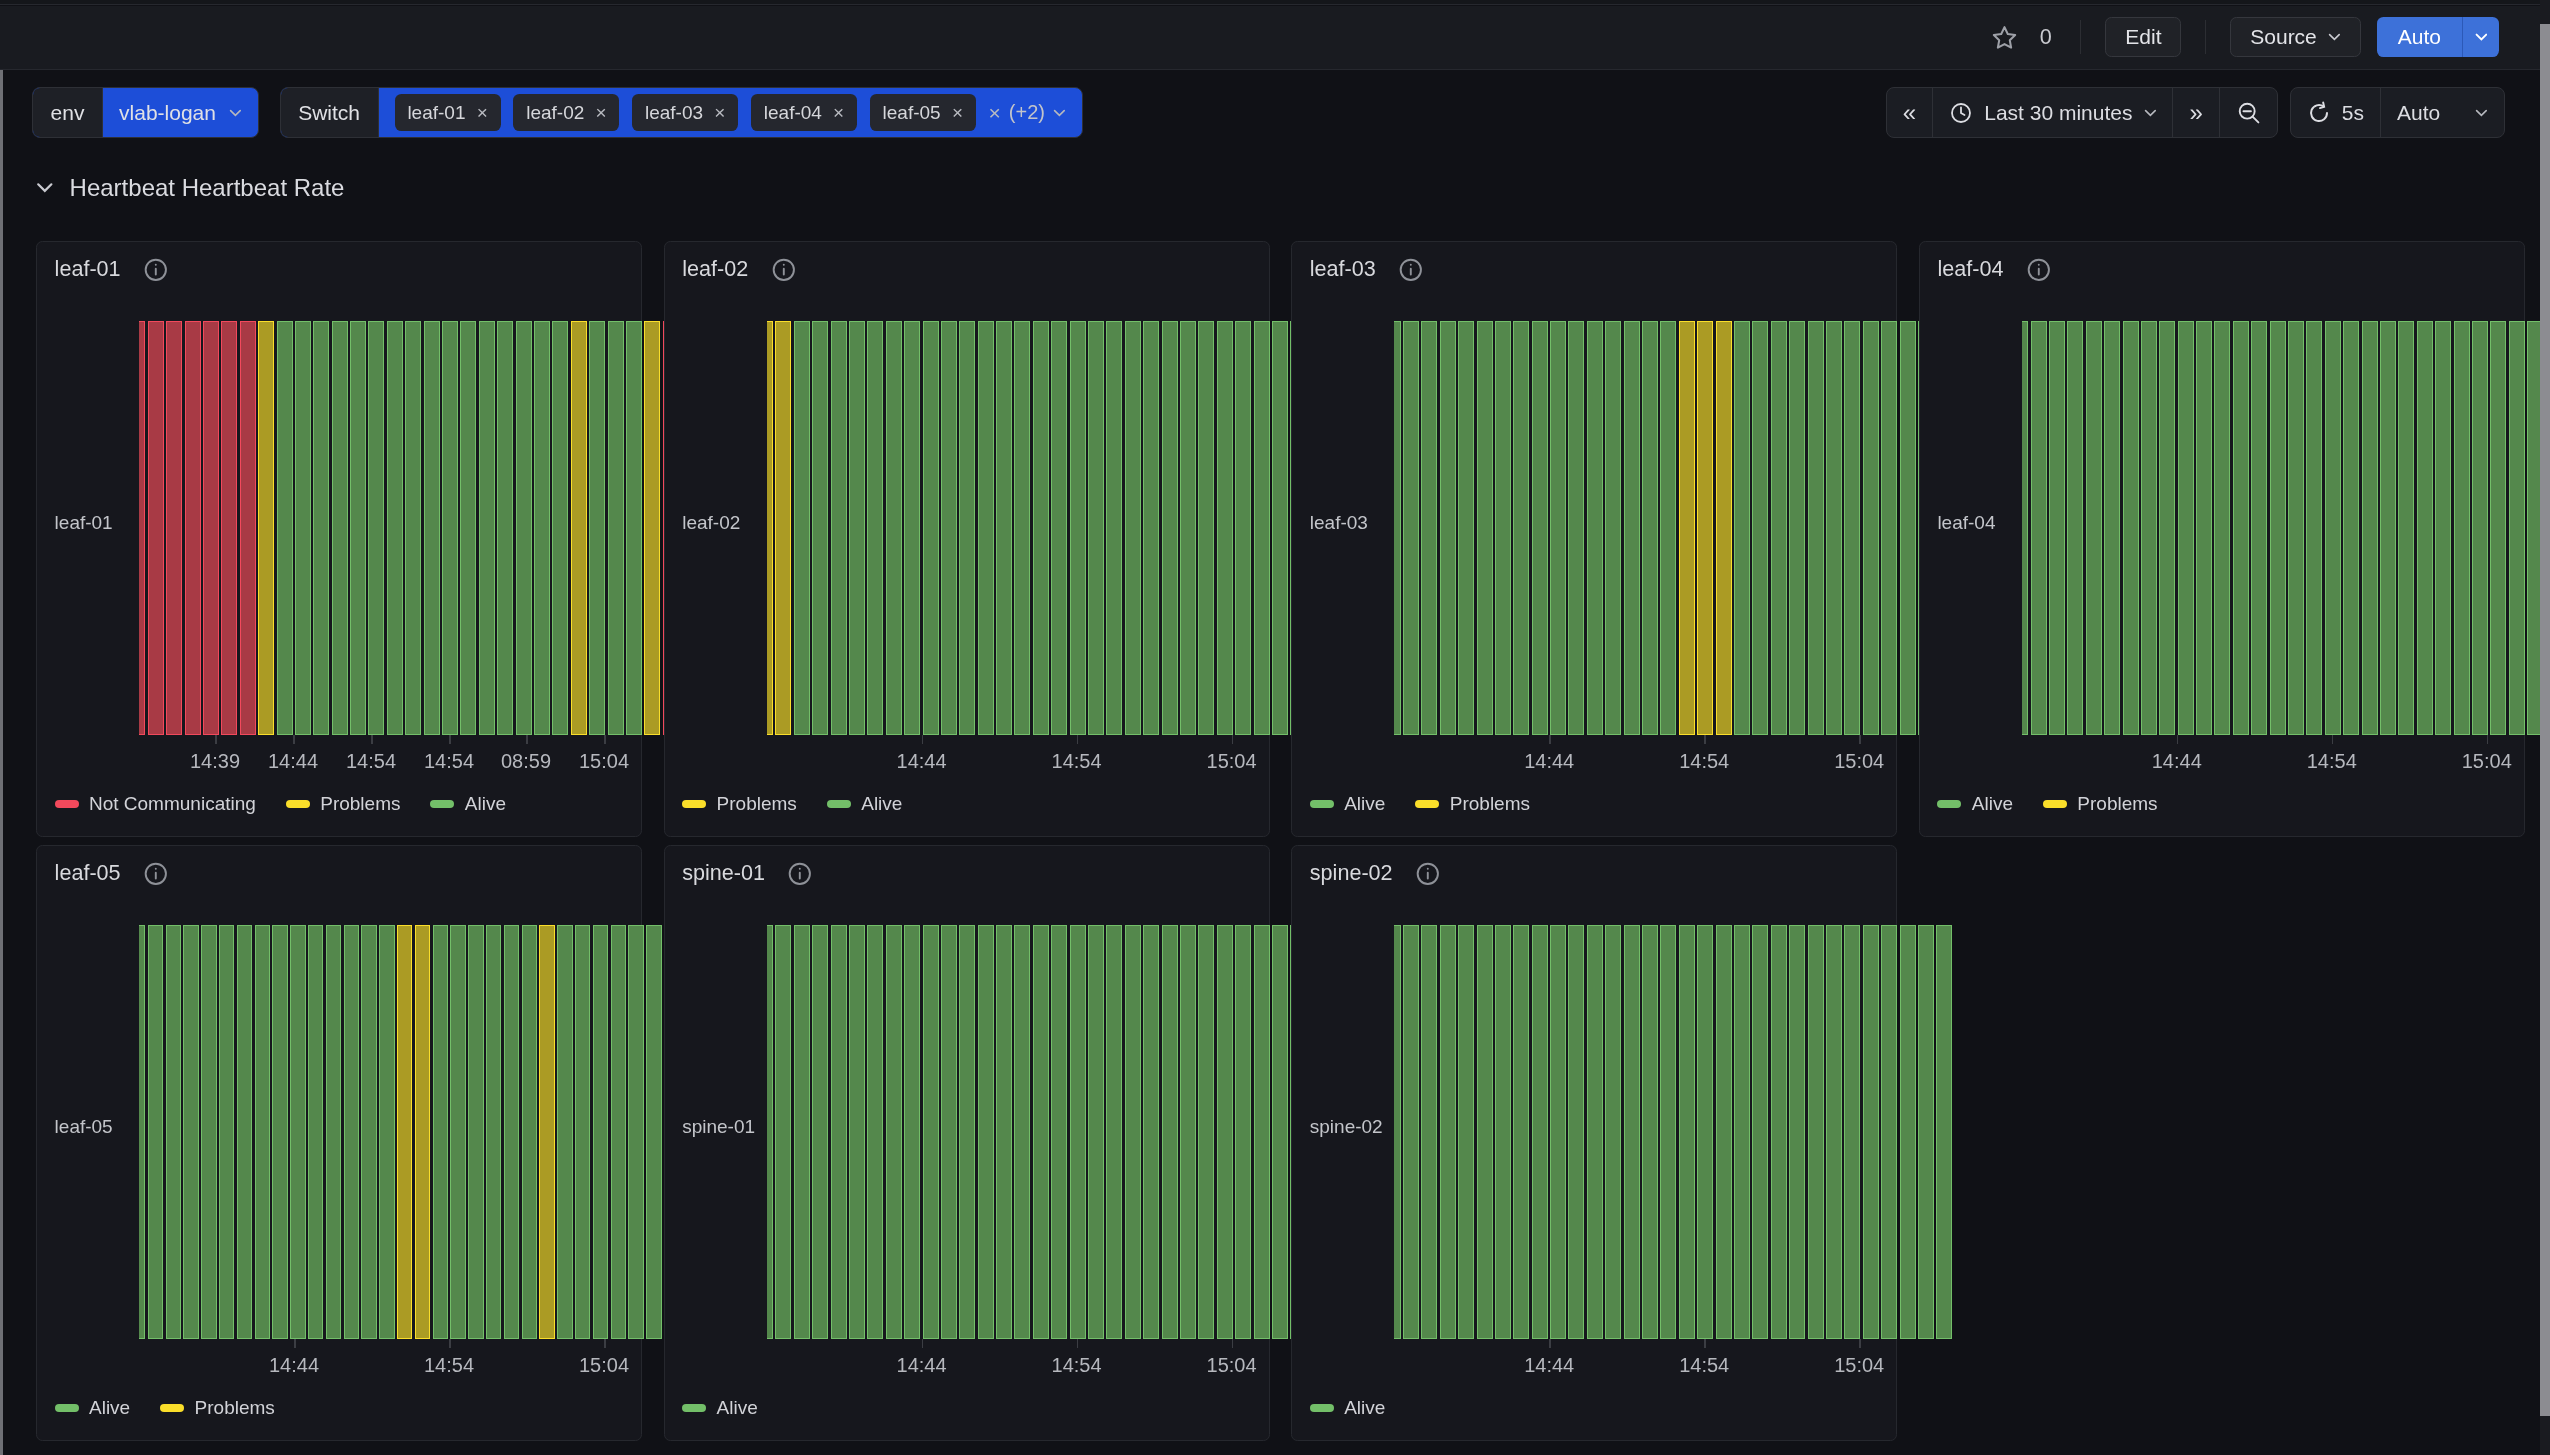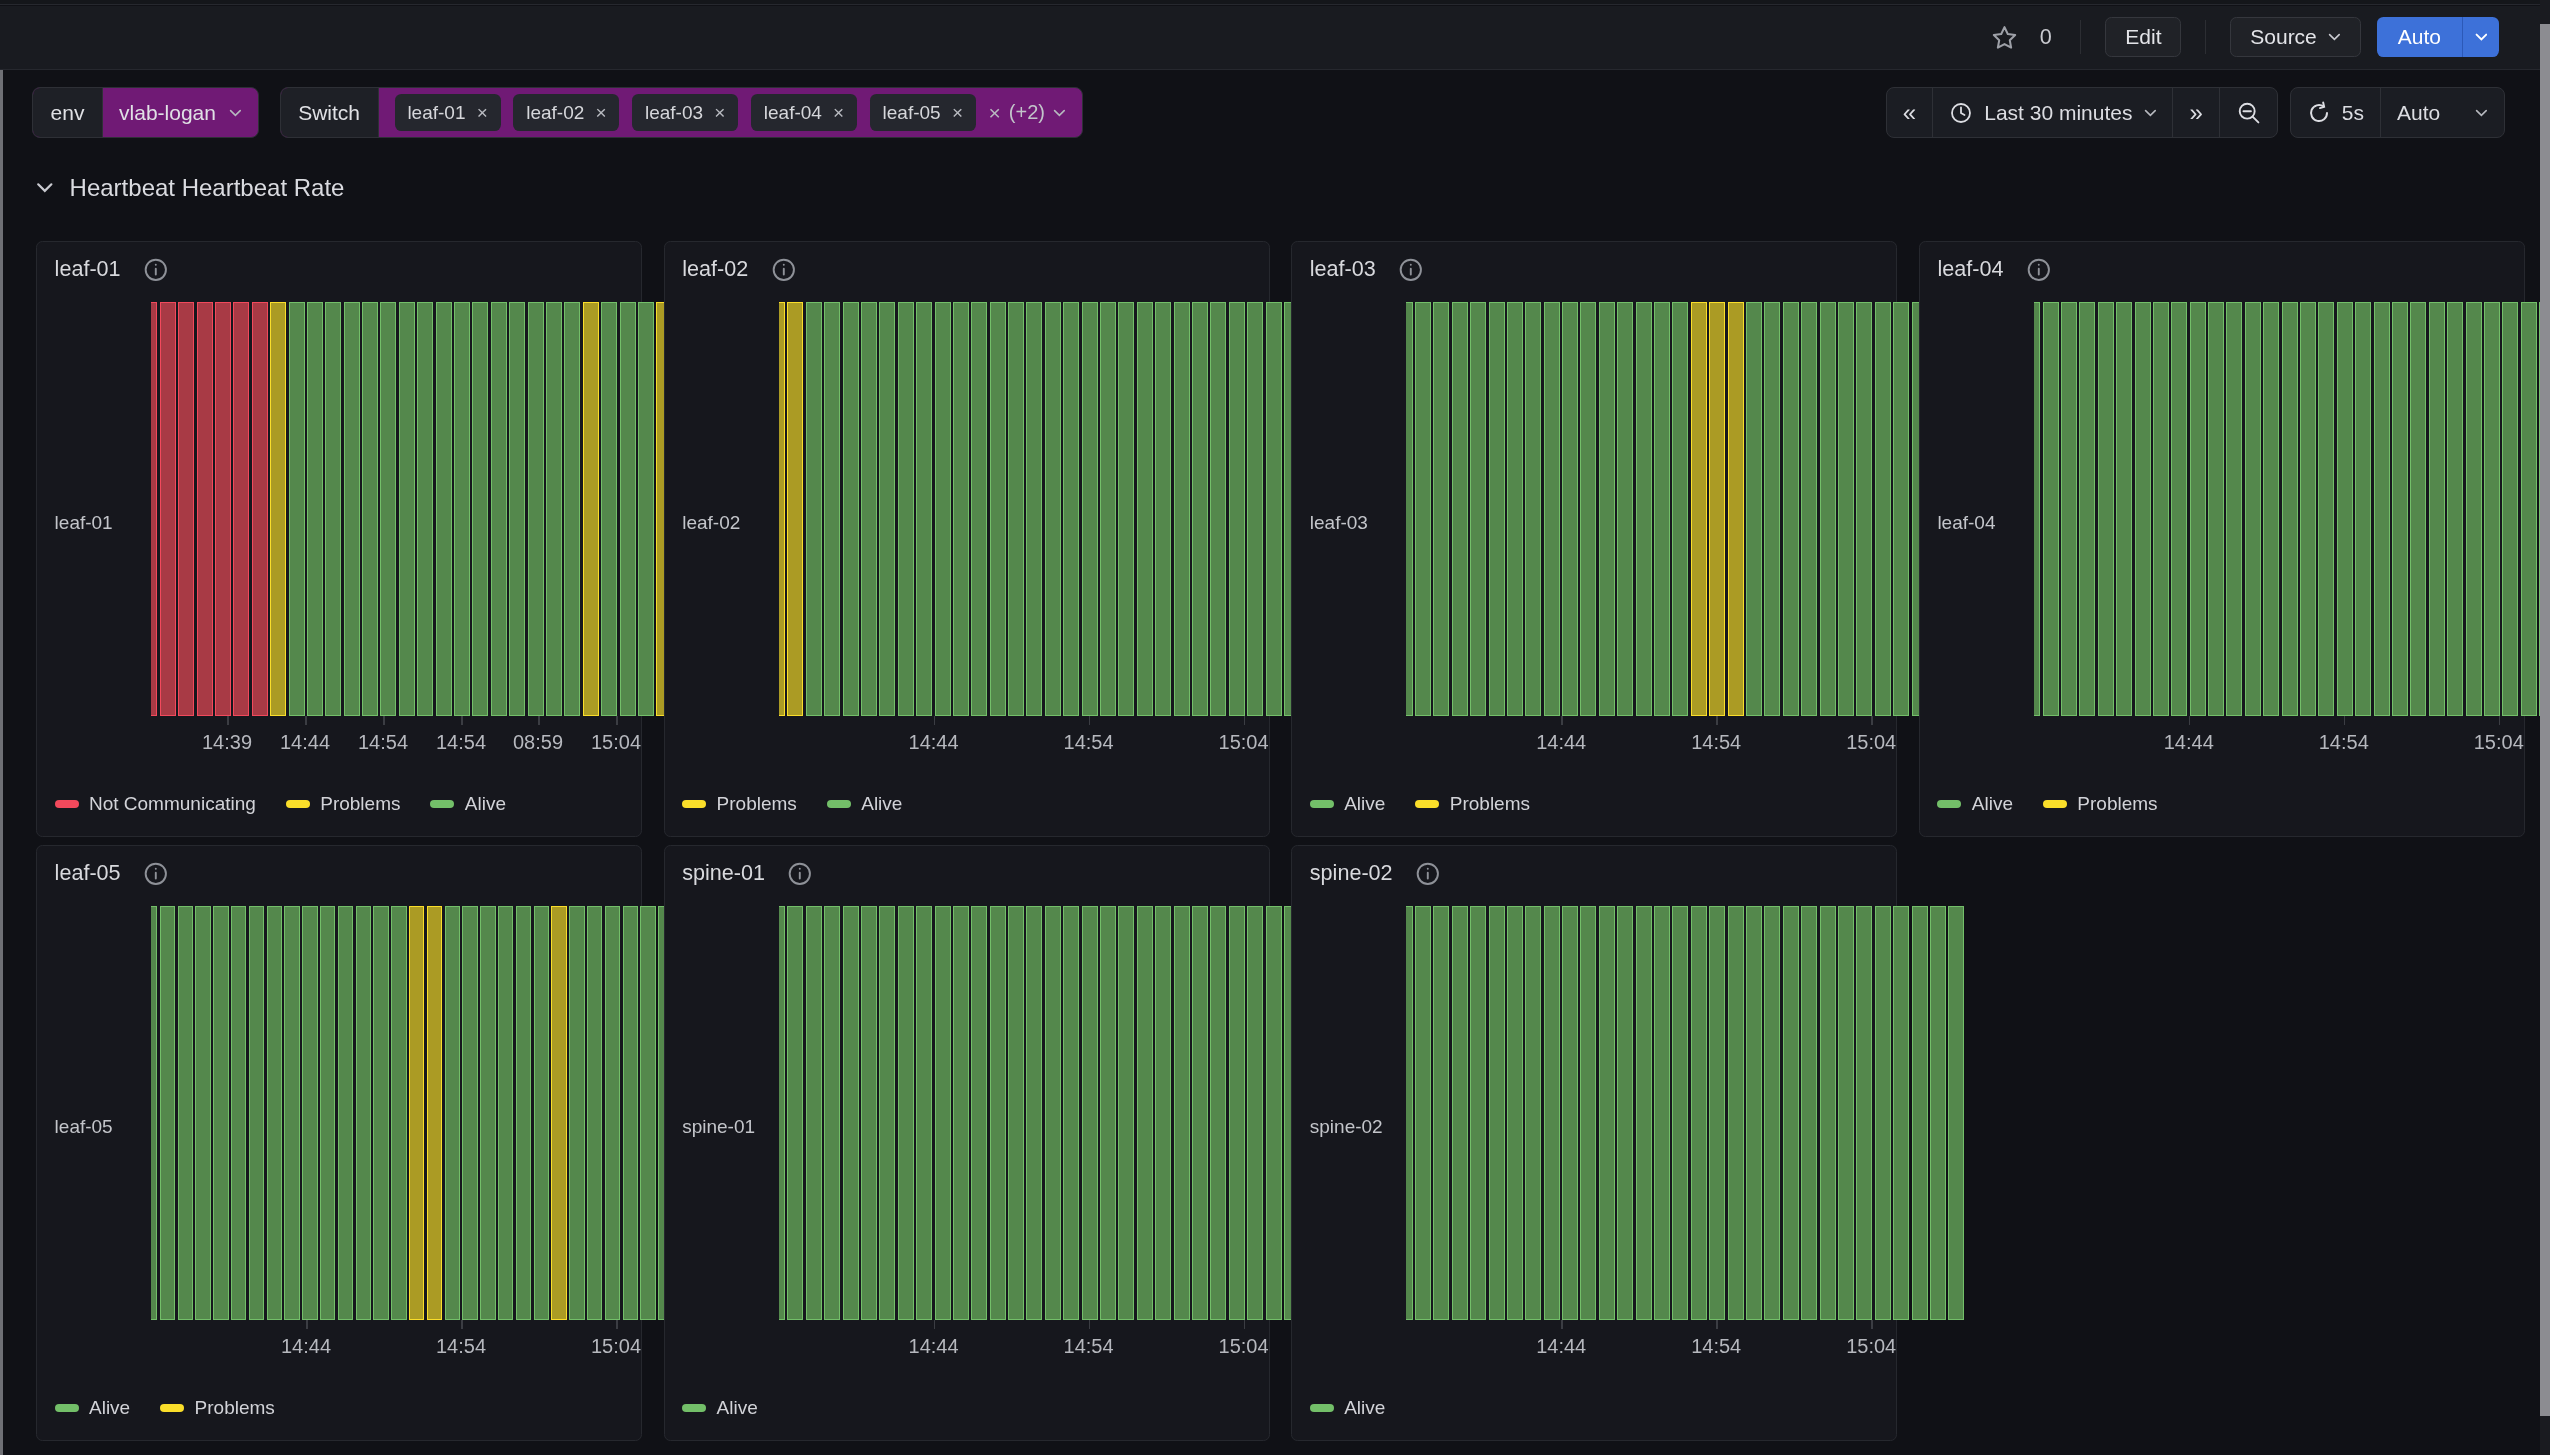--- a/index.html
+++ b/index.html
@@ -28,21 +28,21 @@
   }
   .share-split { display:flex; align-items:stretch; height:40px; border-radius:6.4px; overflow:hidden; }
   .share-main { display:flex; align-items:center; padding:0 21px; background:#3d71d9; color:#ffffff; font-size:21px; font-weight:500; cursor:pointer; }
   .share-caret { display:flex; align-items:center; justify-content:center; width:37px; background:#3d71d9; border-left:1.6px solid #2c59b8; color:#fff; cursor:pointer; }
   .caret { display:inline-block; }
   
   .filterbar {
     position:absolute; top:86px; left:32px; right:45px; height:53px;
     display:flex; align-items:center; gap:21px;
   }
-  .fgroup { display:flex; align-items:stretch; height:51px; border:0.8px solid #2e3036; border-radius:8px; background:#701a75; overflow:hidden; }
+  .fgroup { display:flex; align-items:stretch; height:51px; border:0.8px solid #2e3036; border-radius:8px; background:#1d4ed8; overflow:hidden; }
   .flabel { display:flex; align-items:center; padding:0 17.6px; background:#1e2026; border-right:0.8px solid #2e3036; font-size:21px; color:#e0e1e5; white-space:nowrap; }
   .fvalue { display:flex; align-items:center; gap:12.8px; padding:0 16px; font-size:21px; color:#e0e1e5; white-space:nowrap; cursor:pointer; }
   .chip { display:flex; align-items:center; gap:11.2px; background:#25272e; border-radius:6.4px; padding:7.2px 12.8px; font-size:19px; color:#d6d7db; cursor:pointer; }
   .chip-x { color:#b8bac0; font-size:19px; cursor:pointer; }
   .more { display:flex; align-items:center; gap:8px; color:#c2c4ca; font-size:20px; cursor:pointer; }
   .timebar { margin-left:auto; display:flex; align-items:center; gap:11.2px; }
   .tgroup { display:flex; align-items:stretch; height:51px; border:0.8px solid #2e3036; border-radius:8px; background:#1b1d23; overflow:hidden; }
   .tseg { display:flex; align-items:center; gap:11.2px; padding:0 16px; border-right:0.8px solid #2e3036; color:#dcdde2; font-size:21px; white-space:nowrap; cursor:pointer; }
   .tseg:last-child { border-right:none;gap:35px; }
   .chev-txt { font-size:24px; color:#dcdde2; line-height:1; }
@@ -50,21 +50,21 @@
   .row-header { position:absolute; top:174px; left:36px; display:flex; align-items:center; gap:16px; cursor:pointer; }
   .row-title { font-size:24px; font-weight:500; color:#dadbe0; }
   
   .prow { position:absolute; left:36px; display:flex; gap:21.6px; }
   .prow.r1 { top:241px; }
   .prow.r2 { top:845px; }
   .panel { position:relative; width:606px; height:596px; background:#16171d; border:0.8px solid #26282e; border-radius:6.4px; }
   .p-head { position:absolute; top:14.4px; left:17.6px; display:flex; align-items:center; gap:22.4px; }
   .p-title { font-size:21.6px; font-weight:500; color:#d8d9dd; }
   .p-info { display:flex; cursor:pointer; }
-  .chart { position:absolute; left:102px; top:60px; width:558px; height:414px;margin-left:12px; }
+  .chart { position:absolute; left:102px; top:79px; width:558px; height:414px; }
   .bars { display:flex; gap:2.4px; width:100%; height:100%; align-items:stretch; }
   .bar { flex:1 1 0; border:1.6px solid; }
   .bar.sliver { flex:0 0 6.4px; border-left-width:0; }
   .tick { position:absolute; top:414px; width:1.6px; height:8.8px; background:#3b3d43; }
   .xlabel { position:absolute; top:429px; transform:translateX(-50%); font-size:20px; color:#b6b8be; white-space:nowrap; }
   .ylabel { position:absolute; left:17.6px; top:270px; font-size:19px; color:#c3c5ca; }
   .legend { position:absolute; left:17.6px; bottom:21px; display:flex; align-items:center; gap:30px; }
   .legend-item { display:flex; align-items:center; gap:10.4px; cursor:pointer; }
   .pill { width:24px; height:7.2px; border-radius:4px; }
   .legend-label { font-size:19px; color:#d2d3d8; }

